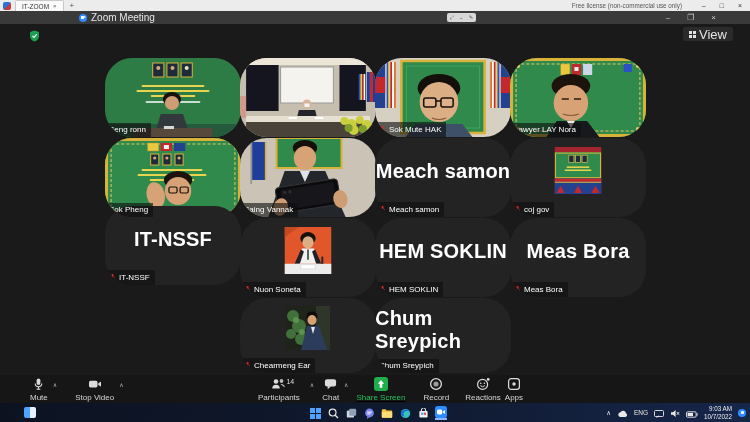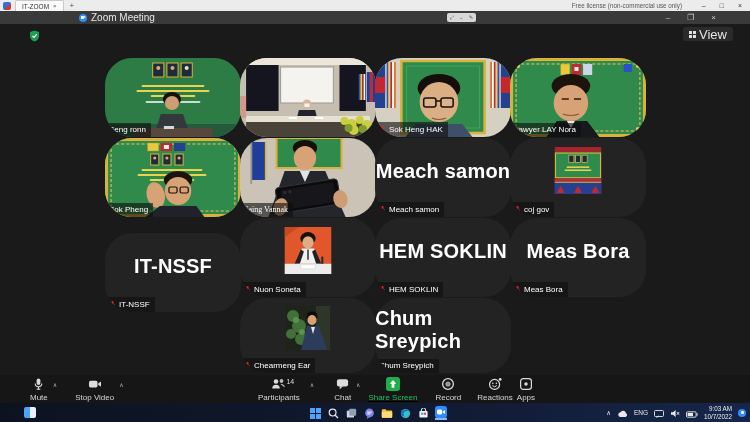--- a/index.html
+++ b/index.html
@@ -206,21 +206,21 @@
       <line x1="60" y1="43" x2="65" y2="43" stroke="#15100c" stroke-width="1.5"></line>
       <path d="M56 60 Q63 63 70 60" stroke="#8a5a3c" stroke-width="1.2" fill="none"></path>
       <path d="M30 79 L40 66 L86 66 L96 79 Z" fill="#3e5068"></path>
     </svg>
     <div class="nlabel">
       <svg width="7" height="9" viewBox="0 0 10 12">
           <rect x="3.5" y="1" width="3" height="5.5" rx="1.5" fill="#e02828"></rect>
           <path d="M2 5.5a3 3 0 0 0 6 0 M5 9v2" stroke="#e02828" fill="none"></path>
           <line x1="1" y1="1" x2="9" y2="11" stroke="#e02828" stroke-width="1.2"></line>
         </svg>
-      <span>Sok Heng HAK</span>
+      <span>Sok Mute HAK</span>
     </div>
   </div>
 
   <div class="tile" style="left:510px;top:58px;">
     <svg class="scene" viewBox="0 0 134 79" preserveAspectRatio="none">
       <rect width="134" height="79" fill="#2f8a4c"></rect>
       <rect x="1.5" y="1.5" width="131" height="76" fill="none" stroke="#d9b23a" stroke-width="3"></rect>
       <rect x="6" y="6" width="122" height="67" fill="none" stroke="#e6c860" stroke-width="1" stroke-dasharray="3 2"></rect>
       <g fill="#e6c860">
           <circle cx="8" cy="8" r="2"></circle>
@@ -279,21 +279,21 @@
         </g>
       <ellipse cx="50" cy="57" rx="9" ry="13" fill="#d6a276" transform="rotate(-12 50 57)"></ellipse>
       <path d="M40 79 L54 68 L90 68 L98 79 Z" fill="#1f2329"></path>
     </svg>
     <div class="nlabel">
 
       <span>Sok Pheng</span>
     </div>
   </div>
 
-  <div class="tile" style="left:240px;top:138px;font-family:Liberation Serif, serif;">
+  <div class="tile" style="left:240px;top:138px;">
     <svg class="scene" viewBox="0 0 134 79" preserveAspectRatio="none">
       <rect width="134" height="79" fill="#cbc4b6"></rect>
       <rect x="36" y="0" width="64" height="30" fill="#2f8a4c" stroke="#d9b23a" stroke-width="2"></rect>
       <line x1="11" y1="0" x2="11" y2="46" stroke="#777" stroke-width="1"></line>
       <rect x="12" y="4" width="13" height="38" fill="#1f3e9a"></rect>
         <rect x="24.5" y="4" width="1.5" height="38" fill="#d9b23a"></rect>
       <ellipse cx="64" cy="10" rx="12" ry="8" fill="#140f0a"></ellipse>
       <ellipse cx="64" cy="20" rx="11" ry="12" fill="#d6a276"></ellipse>
       <path d="M28 79 L44 33 L84 33 L104 79 Z" fill="#23262b"></path>
       <path d="M59 33 L64 44 L69 33 Z" fill="#dfe3e8"></path>
@@ -348,21 +348,21 @@
     <div class="nlabel">
       <svg width="7" height="9" viewBox="0 0 10 12">
           <rect x="3.5" y="1" width="3" height="5.5" rx="1.5" fill="#e02828"></rect>
           <path d="M2 5.5a3 3 0 0 0 6 0 M5 9v2" stroke="#e02828" fill="none"></path>
           <line x1="1" y1="1" x2="9" y2="11" stroke="#e02828" stroke-width="1.2"></line>
         </svg>
       <span>coj gov</span>
     </div>
   </div>
 
-  <div class="tile" style="left:105px;top:233px;">
+  <div class="tile" style="left:105px;top:206px;">
     <div class="bigname">IT-NSSF</div>
     <div class="nlabel">
       <svg width="7" height="9" viewBox="0 0 10 12">
           <rect x="3.5" y="1" width="3" height="5.5" rx="1.5" fill="#e02828"></rect>
           <path d="M2 5.5a3 3 0 0 0 6 0 M5 9v2" stroke="#e02828" fill="none"></path>
           <line x1="1" y1="1" x2="9" y2="11" stroke="#e02828" stroke-width="1.2"></line>
         </svg>
       <span>IT-NSSF</span>
     </div>
   </div>
@@ -489,21 +489,21 @@
               <circle cx="5" cy="4.5" r="2.3" fill="#dcdcdc"></circle>
               <path d="M1.2 11.5a3.8 3.8 0 0 1 7.6 0 Z" fill="#dcdcdc"></path>
               <circle cx="10.5" cy="4" r="1.9" fill="#b9b9b9"></circle>
               <path d="M9.5 7.2a3.2 3.2 0 0 1 4.3 3.3 Z" fill="#b9b9b9"></path>
             </svg>
           <span class="pcount">14</span>
         </div>
         <div class="tlabel">Participants</div>
       </div>
       <span class="chev" style="margin-left:10px;">∧</span>
-      <div class="tbtn" style="margin-left:12px;">
+      <div class="tbtn" style="">
         <div class="ticon">
           <svg width="13" height="14" viewBox="0 0 14 14">
               <rect x="1" y="1.8" width="12" height="8" rx="2.2" fill="#dcdcdc"></rect>
               <path d="M4 9.5 L4 12.6 L7.6 9.5 Z" fill="#dcdcdc"></path>
             </svg>
         </div>
         <div class="tlabel">Chat</div>
       </div>
       <span class="chev">∧</span>
       <div class="tbtn" style="text-decoration:underline;">

